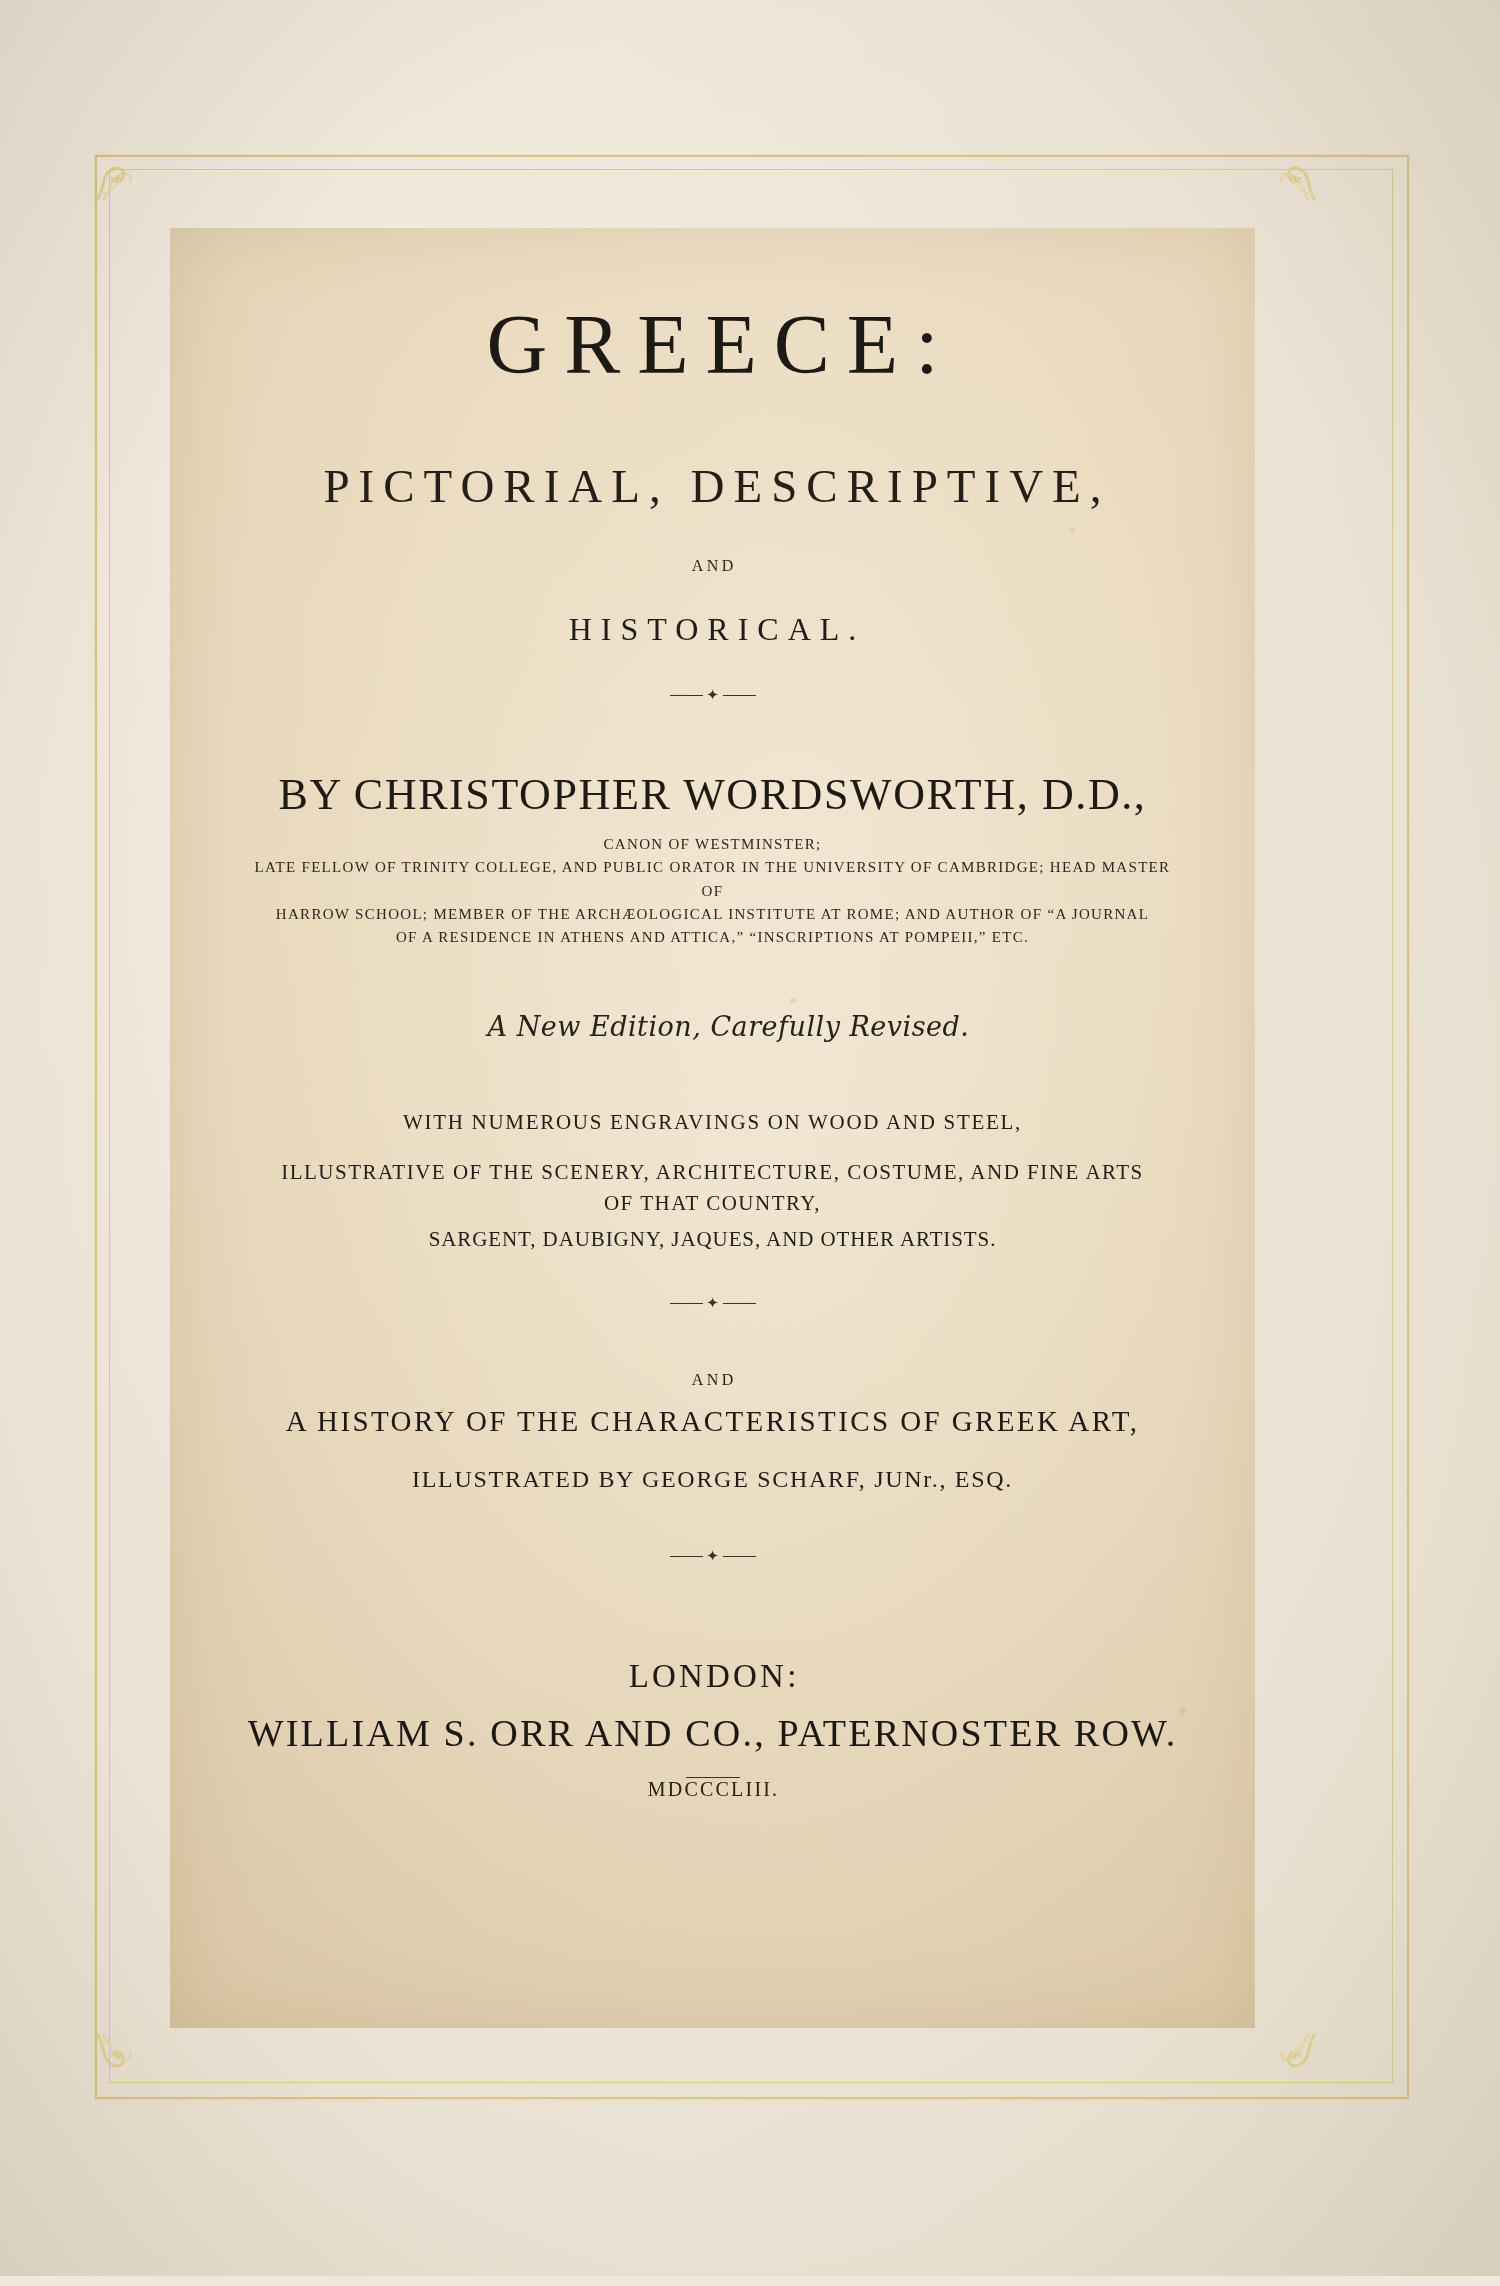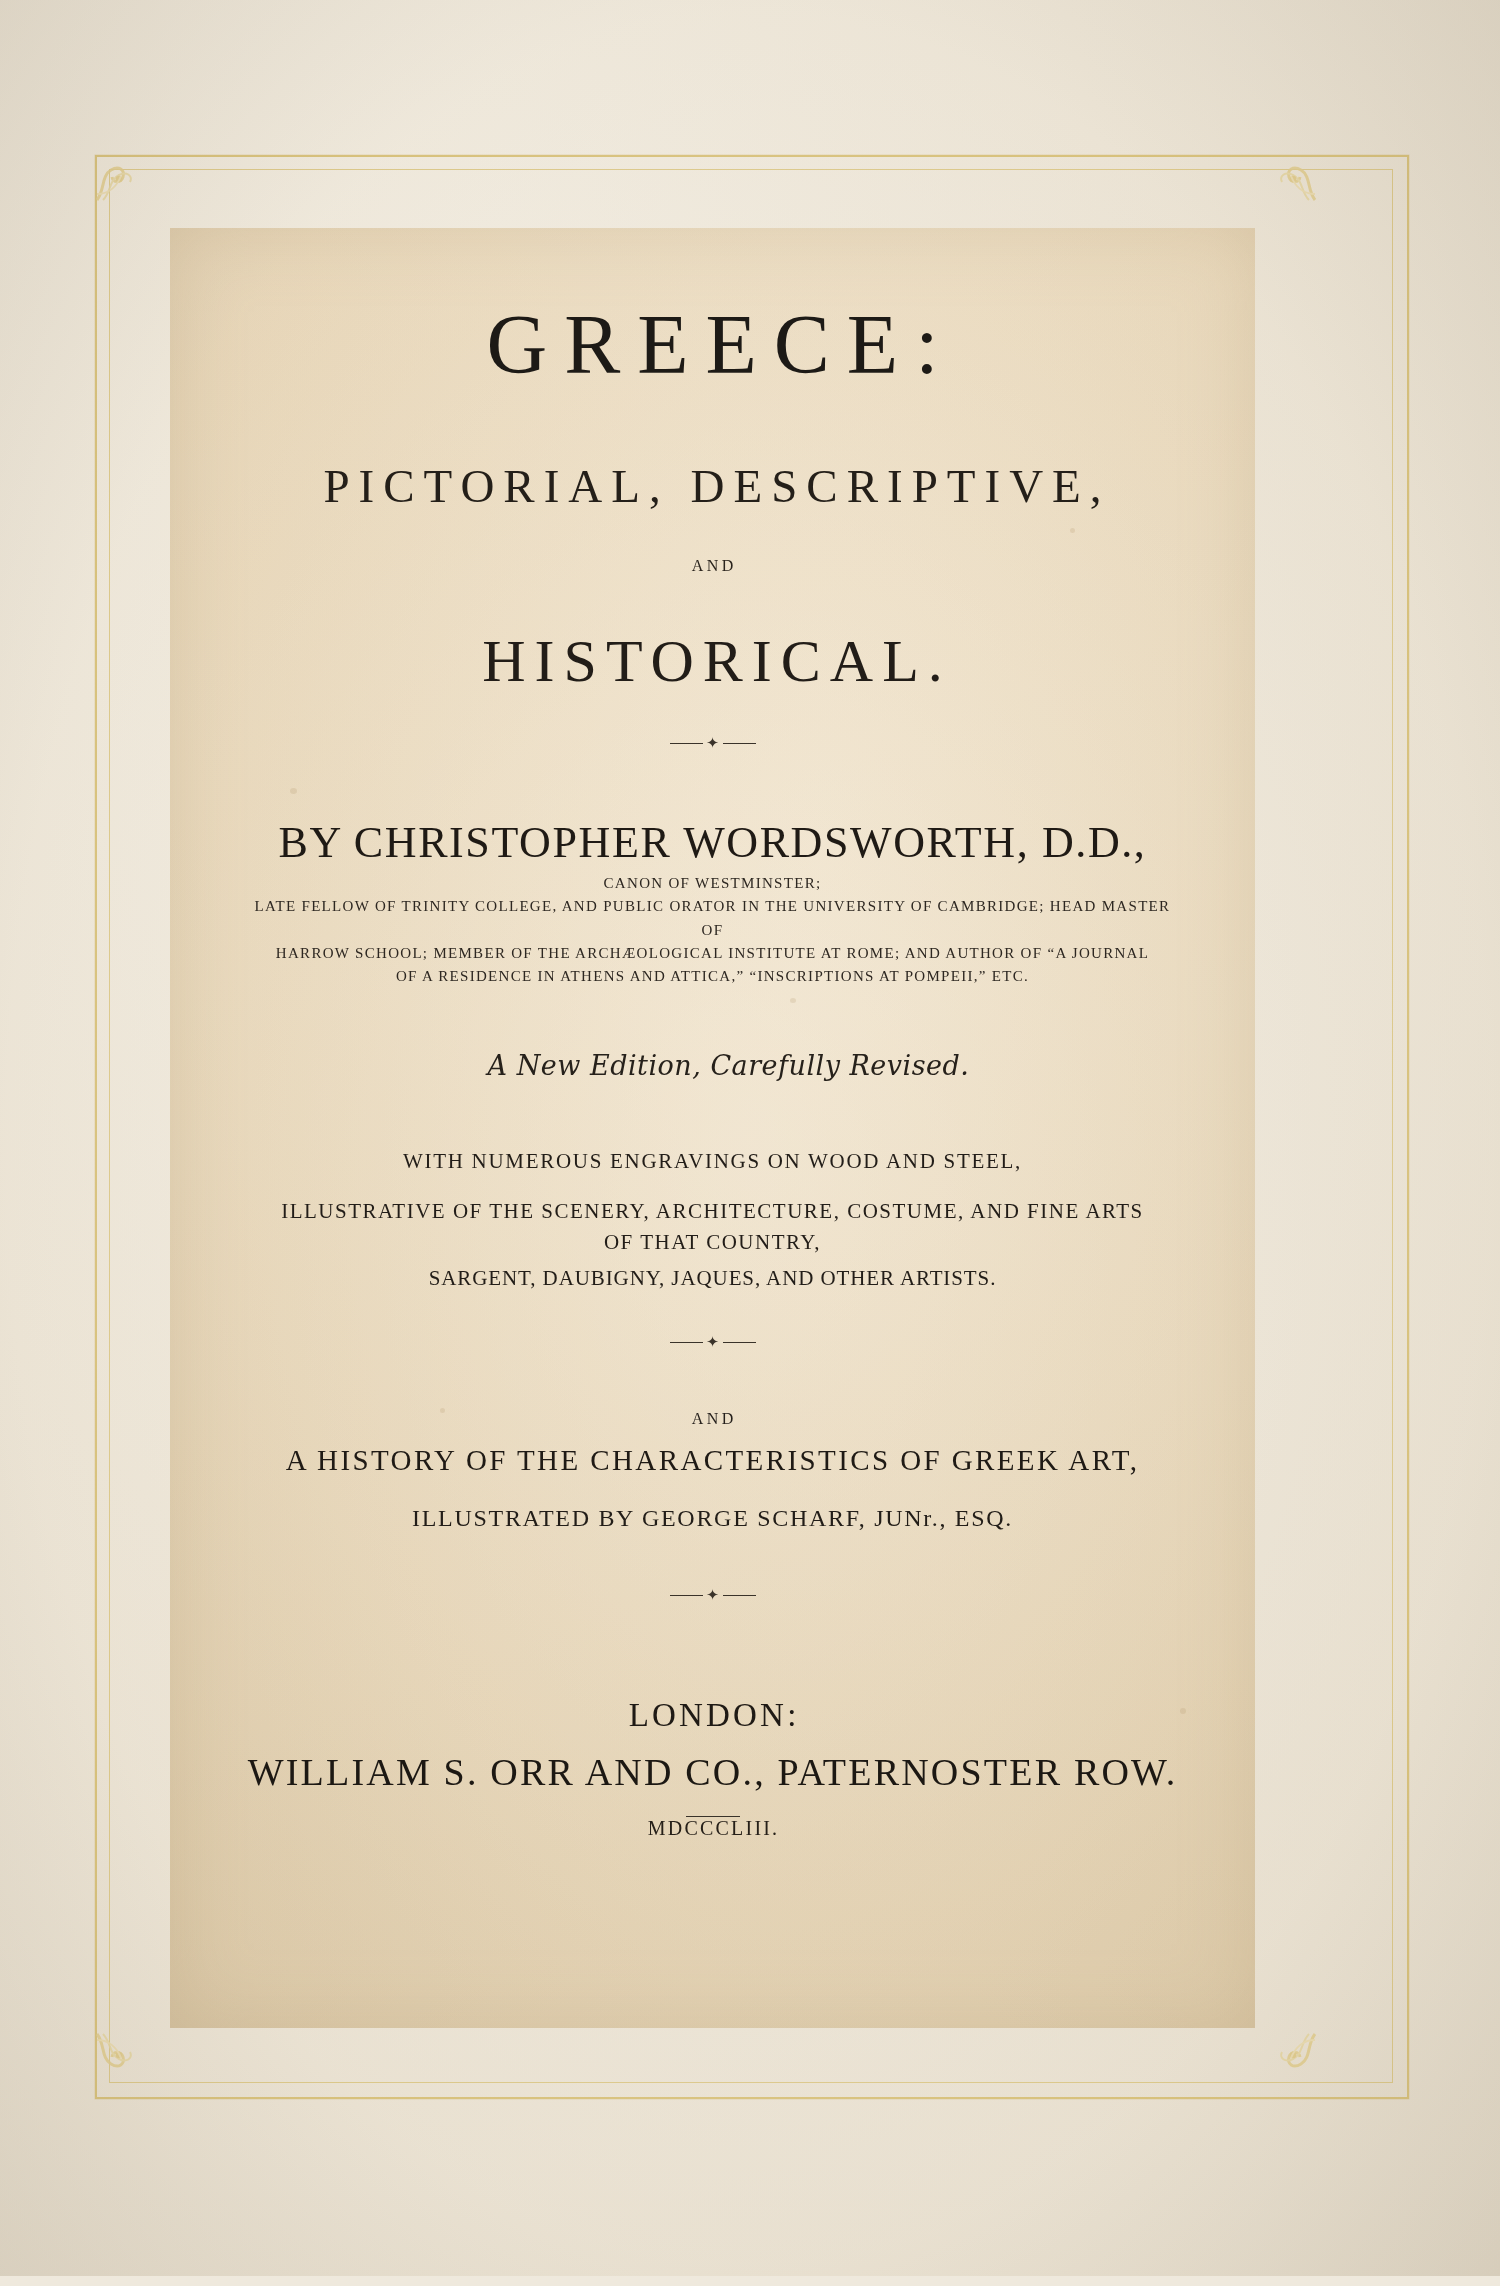--- a/index.html
+++ b/index.html
@@ -104,23 +104,23 @@
     color: #241f19;
   }
   .and-sm {
     font-size: 16px;
     letter-spacing: 3.5px;
     margin-top: 44px;
     text-indent: 3.5px;
     color: #2a241d;
   }
   .title-sub2 {
-    font-size: 60px;
+    font-size: 32px;
     letter-spacing: 9px;
-    margin-top: 52px;
+    margin-top: 36px;
     text-indent: 9px;
     color: #221d18;
   }
 
   .rule-orn {
     margin: 42px auto 0 auto;
     width: 86px;
     height: 11px;
     position: relative;
   }
@@ -148,21 +148,21 @@
     font-size: 44px;
     letter-spacing: 1.6px;
     margin-top: 68px;
     font-weight: 400;
     color: #1f1a15;
   }
   .author-credit {
     font-size: 15px;
     letter-spacing: 1.3px;
     line-height: 1.55;
-    margin-top: 4px;
+    margin-top: 13px;
     color: #2d2721;
     padding: 0 78px;
   }
   .author-credit .ln { display: block; }
 
   .edition {
     margin-top: 62px;
     font-size: 27px;
     letter-spacing: 0.5px;
     color: #26211b;

